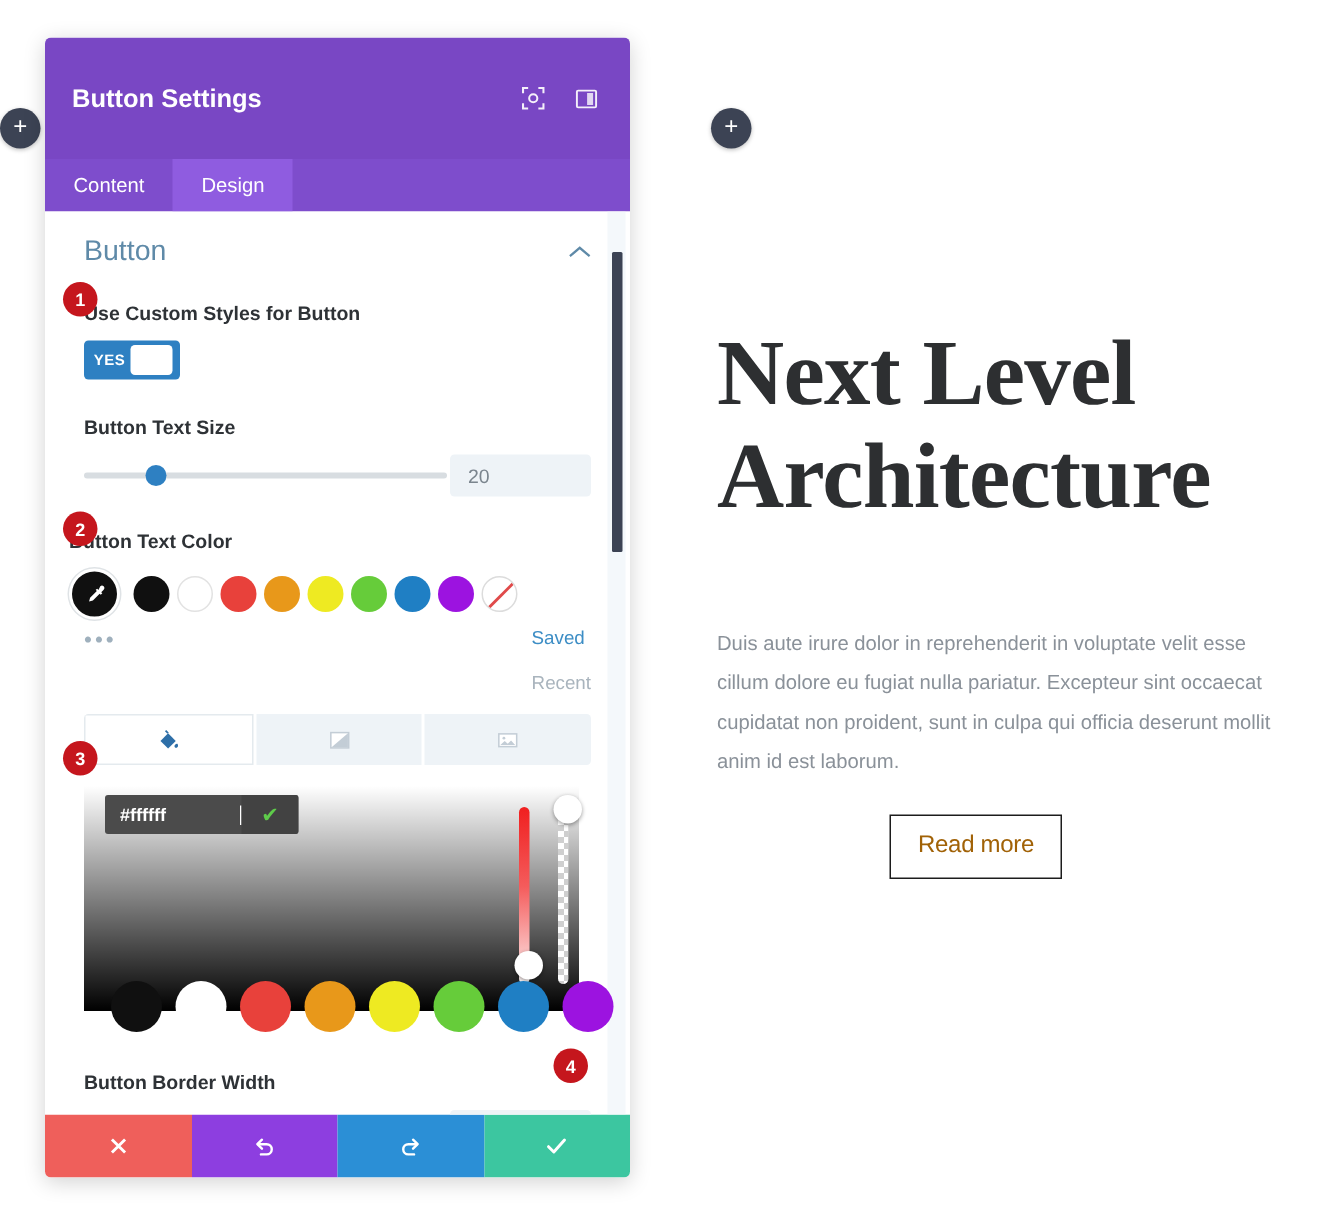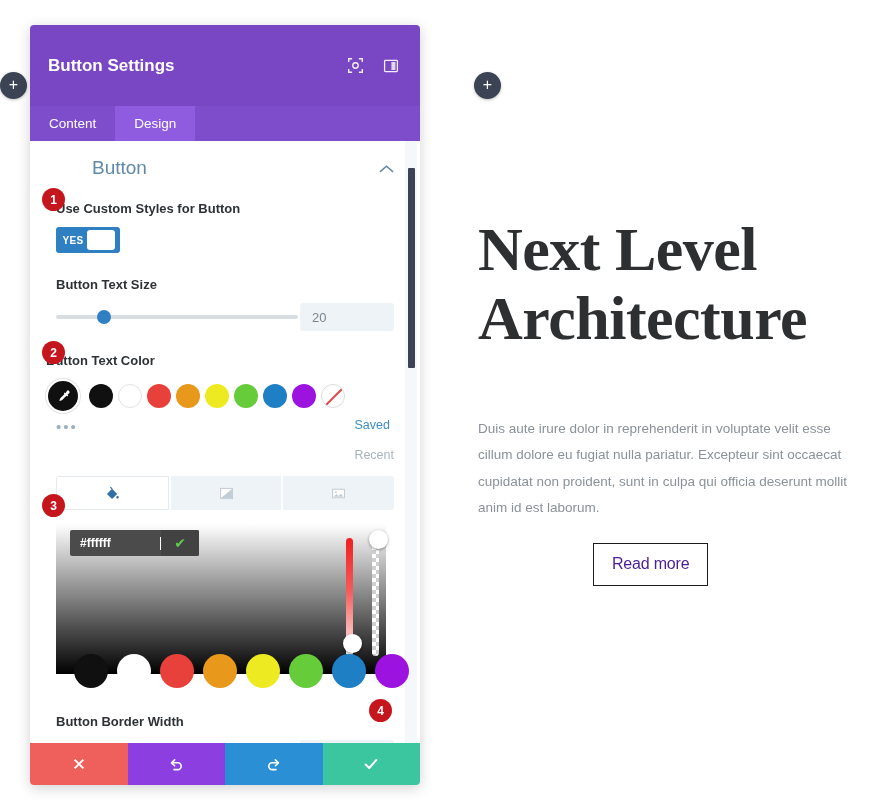--- a/index.html
+++ b/index.html
@@ -117,21 +117,20 @@
     height: 200px;
     background: #3c4354;
     border-radius: 1px;
     cursor: pointer;
   }
 
   .section-head {
     display: flex;
     align-items: center;
     padding: 16px 26px 8px 26px;
-    margin-left: 36px;
   }
   .section-title {
     color: #5f8aa8;
     font-size: 19px;
     flex: 1;
   }
   .chev { color: #5f8aa8; font-size: 15px; cursor: pointer; }
 
   .field { padding: 0 26px; margin-top: 14px; }
   .field-label {
@@ -436,21 +435,21 @@
     line-height: 1.95;
     color: #8a9199;
     margin: 0 0 18px 0;
   }
   .preview .p-wrap { margin-top: 62px; }
   .read-more {
     display: inline-block;
     border: 1px solid #1c1c1c;
     padding: 11px 18px 12px 18px;
     font-size: 16px;
-    color: #4c1d95;
+    color: #a16207;
     background: #ffffff;
     cursor: pointer;
     margin-left: 115px;
     margin-top: 4px;
     letter-spacing: -0.2px;
   }
 </style>
 </head>
 <body>
 

